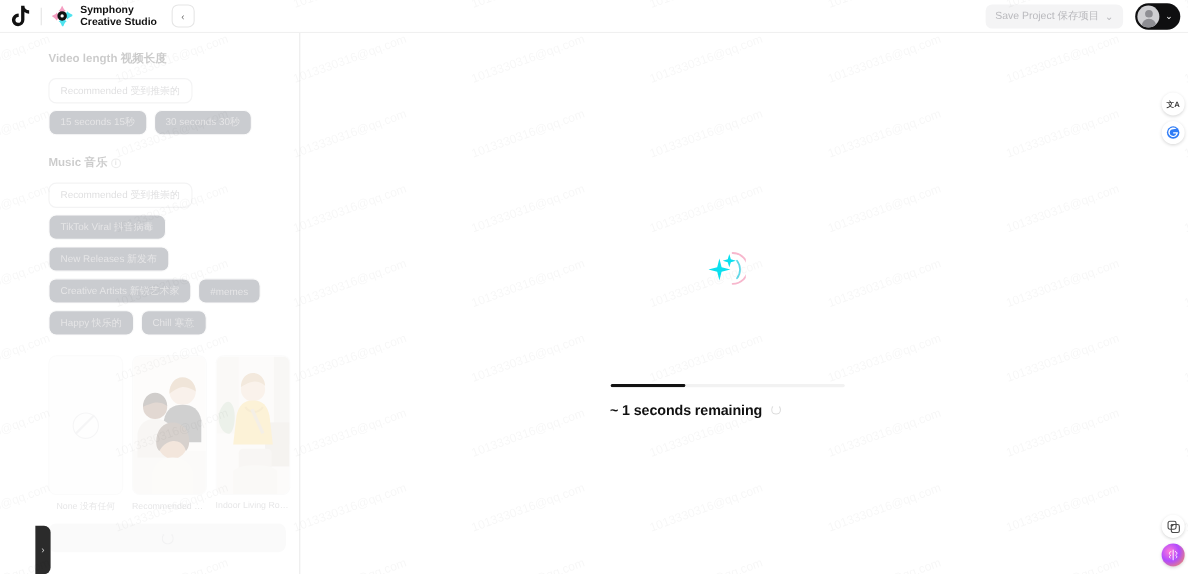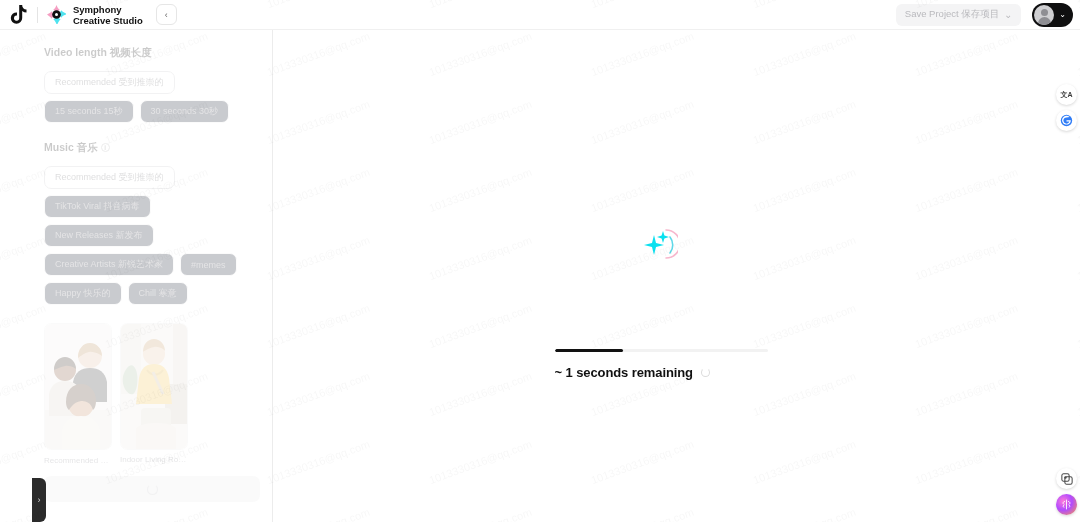--- a/index.html
+++ b/index.html
@@ -156,20 +156,26 @@
         <div class="chip">TikTok Viral 抖音病毒</div>
         <div class="chip">New Releases 新发布</div>
         <div class="chip">Creative Artists 新锐艺术家</div>
         <div class="chip">#memes</div>
         <div class="chip">Happy 快乐的</div>
         <div class="chip">Chill 寒意</div>
       </div>
 
 
       <div class="avatars">
+        <div class="av-card">
+          <div class="av-thumb none-th">
+            <div class="no-sym"></div>
+          </div>
+          <div class="av-label">None 没有任何</div>
+        </div>
 
         <div class="av-card">
           <div class="av-thumb">
             <svg width="68" height="127" viewBox="0 0 68 127">
               <rect width="68" height="127" fill="#f3f1ee"></rect>
               <rect y="86" width="68" height="41" fill="#ebe7e2"></rect>
               <circle cx="45" cy="32" r="12" fill="#e3bfa3"></circle>
               <path d="M33 34c0-9 5-15 12-15s12 6 12 13c0 0-7-5-13-4-5 1-11 6-11 6z" fill="#b98b55"></path>
               <path d="M28 58c2-10 8-14 17-14s15 4 17 14v20H28z" fill="#2c2c2c"></path>
               <circle cx="20" cy="46" r="11" fill="#7d4d32"></circle>

